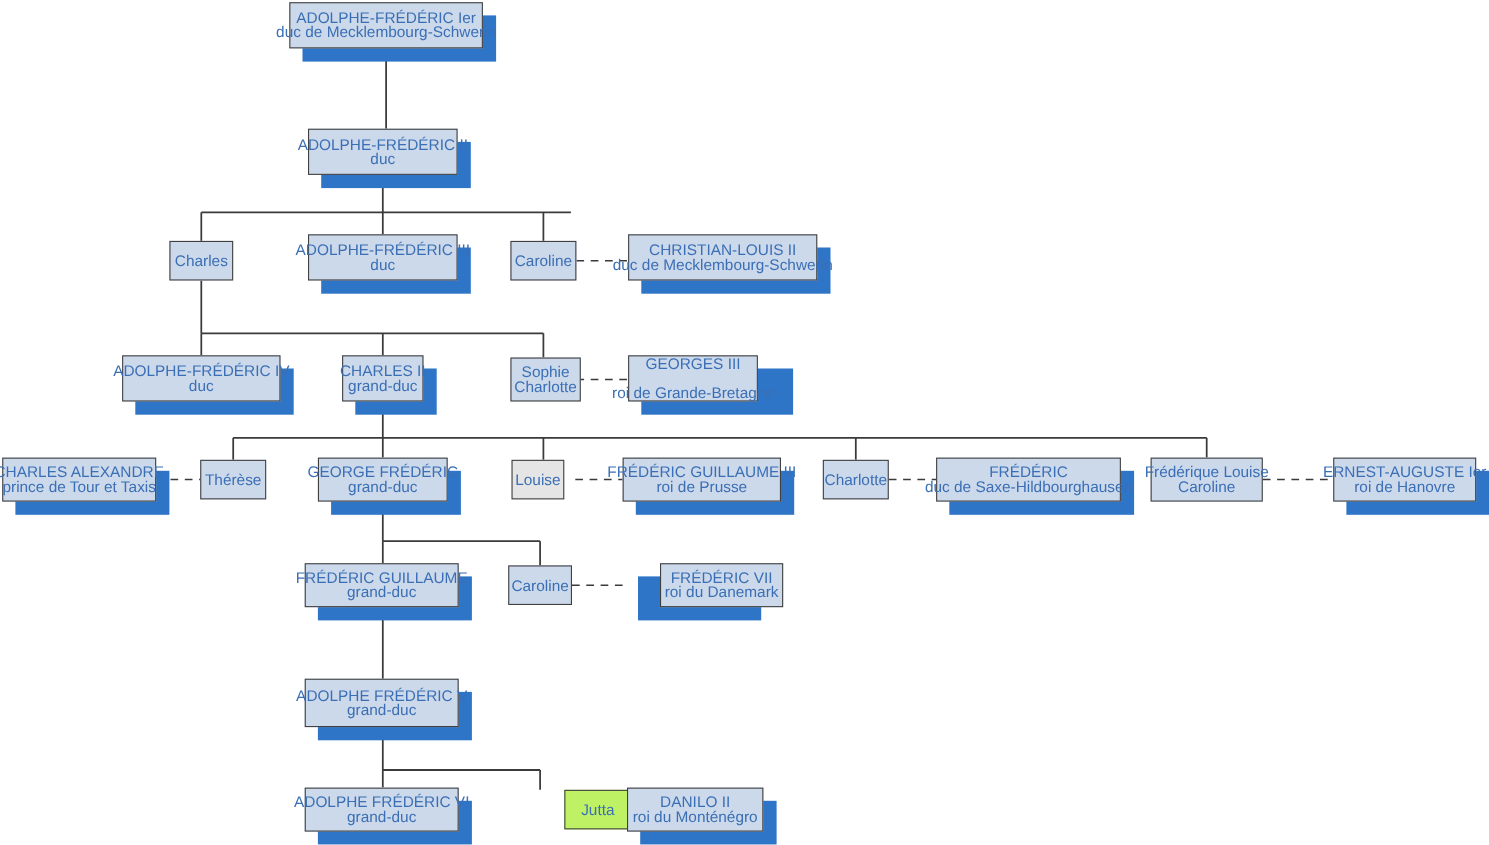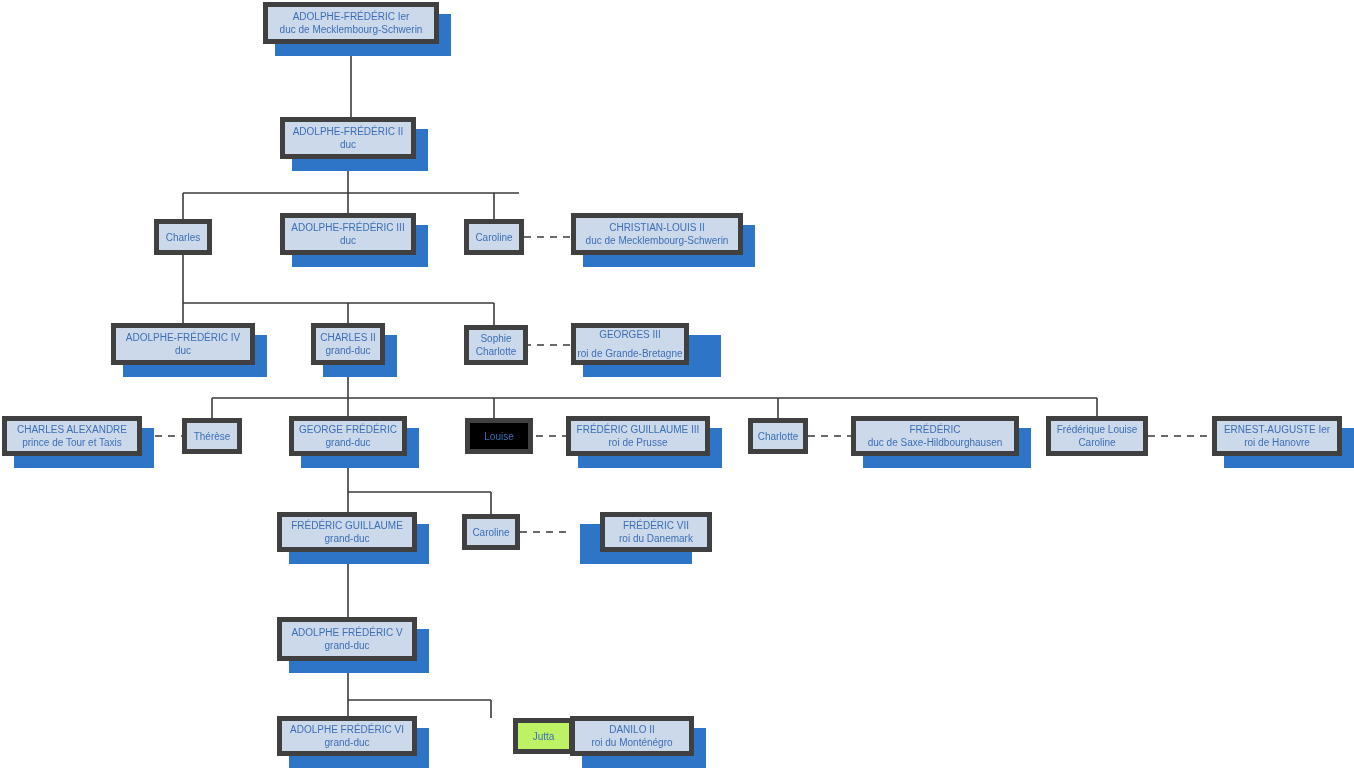--- a/index.html
+++ b/index.html
@@ -23,23 +23,23 @@
     left: 0;
     top: 0;
     width: 1354px;
     height: 768px;
     pointer-events: none;
   }
   .node {
     position: absolute;
     box-sizing: border-box;
     background: #ccd9eb;
-    border: 5px solid #a21caf;
+    border: 1px solid #a21caf;
     color: #3b6fb5;
-    font-size: 10px;
+    font-size: 14px;
     line-height: 13px;
     text-align: center;
     display: flex;
     flex-direction: column;
     align-items: center;
     justify-content: center;
     z-index: 3;
   }
   .node .l1 { display: block; white-space: nowrap; }
   .node .l2 { display: block; white-space: nowrap; }
@@ -144,21 +144,21 @@
         <span class="l2">prince de Tour et Taxis</span>
       </div>
       <div class="node" style="left: 182px; top: 418px; width: 60px; height: 36px; background: rgb(204, 217, 235); border-color: rgb(64, 64, 64); color: rgb(59, 111, 181);">
         <span class="l1">Thérèse</span>
       </div>
       <div class="shadow" style="left: 301px; top: 428px; width: 118px; height: 40px; background: rgb(46, 117, 200);"></div>
       <div class="node" style="left: 289px; top: 416px; width: 118px; height: 40px; background: rgb(204, 217, 235); border-color: rgb(64, 64, 64); color: rgb(59, 111, 181);">
         <span class="l1">GEORGE FRÉDÉRIC</span>
         <span class="l2">grand-duc</span>
       </div>
-      <div class="node" style="left: 465px; top: 418px; width: 68px; height: 36px; background: #000000; border-color: rgb(64, 64, 64); color: rgb(59, 111, 181); justify-content: center;">
+      <div class="node" style="left: 465px; top: 418px; width: 48px; height: 36px; background: #e5e5e5; border-color: rgb(64, 64, 64); color: rgb(59, 111, 181); justify-content: center;">
         <span class="l1">Louise</span>
       </div>
       <div class="shadow" style="left: 578px; top: 428px; width: 144px; height: 40px; background: rgb(46, 117, 200);"></div>
       <div class="node" style="left: 566px; top: 416px; width: 144px; height: 40px; background: rgb(204, 217, 235); border-color: rgb(64, 64, 64); color: rgb(59, 111, 181);">
         <span class="l1">FRÉDÉRIC GUILLAUME III</span>
         <span class="l2">roi de Prusse</span>
       </div>
       <div class="node" style="left: 748px; top: 418px; width: 60px; height: 36px; background: rgb(204, 217, 235); border-color: rgb(64, 64, 64); color: rgb(59, 111, 181);">
         <span class="l1">Charlotte</span>
       </div>

